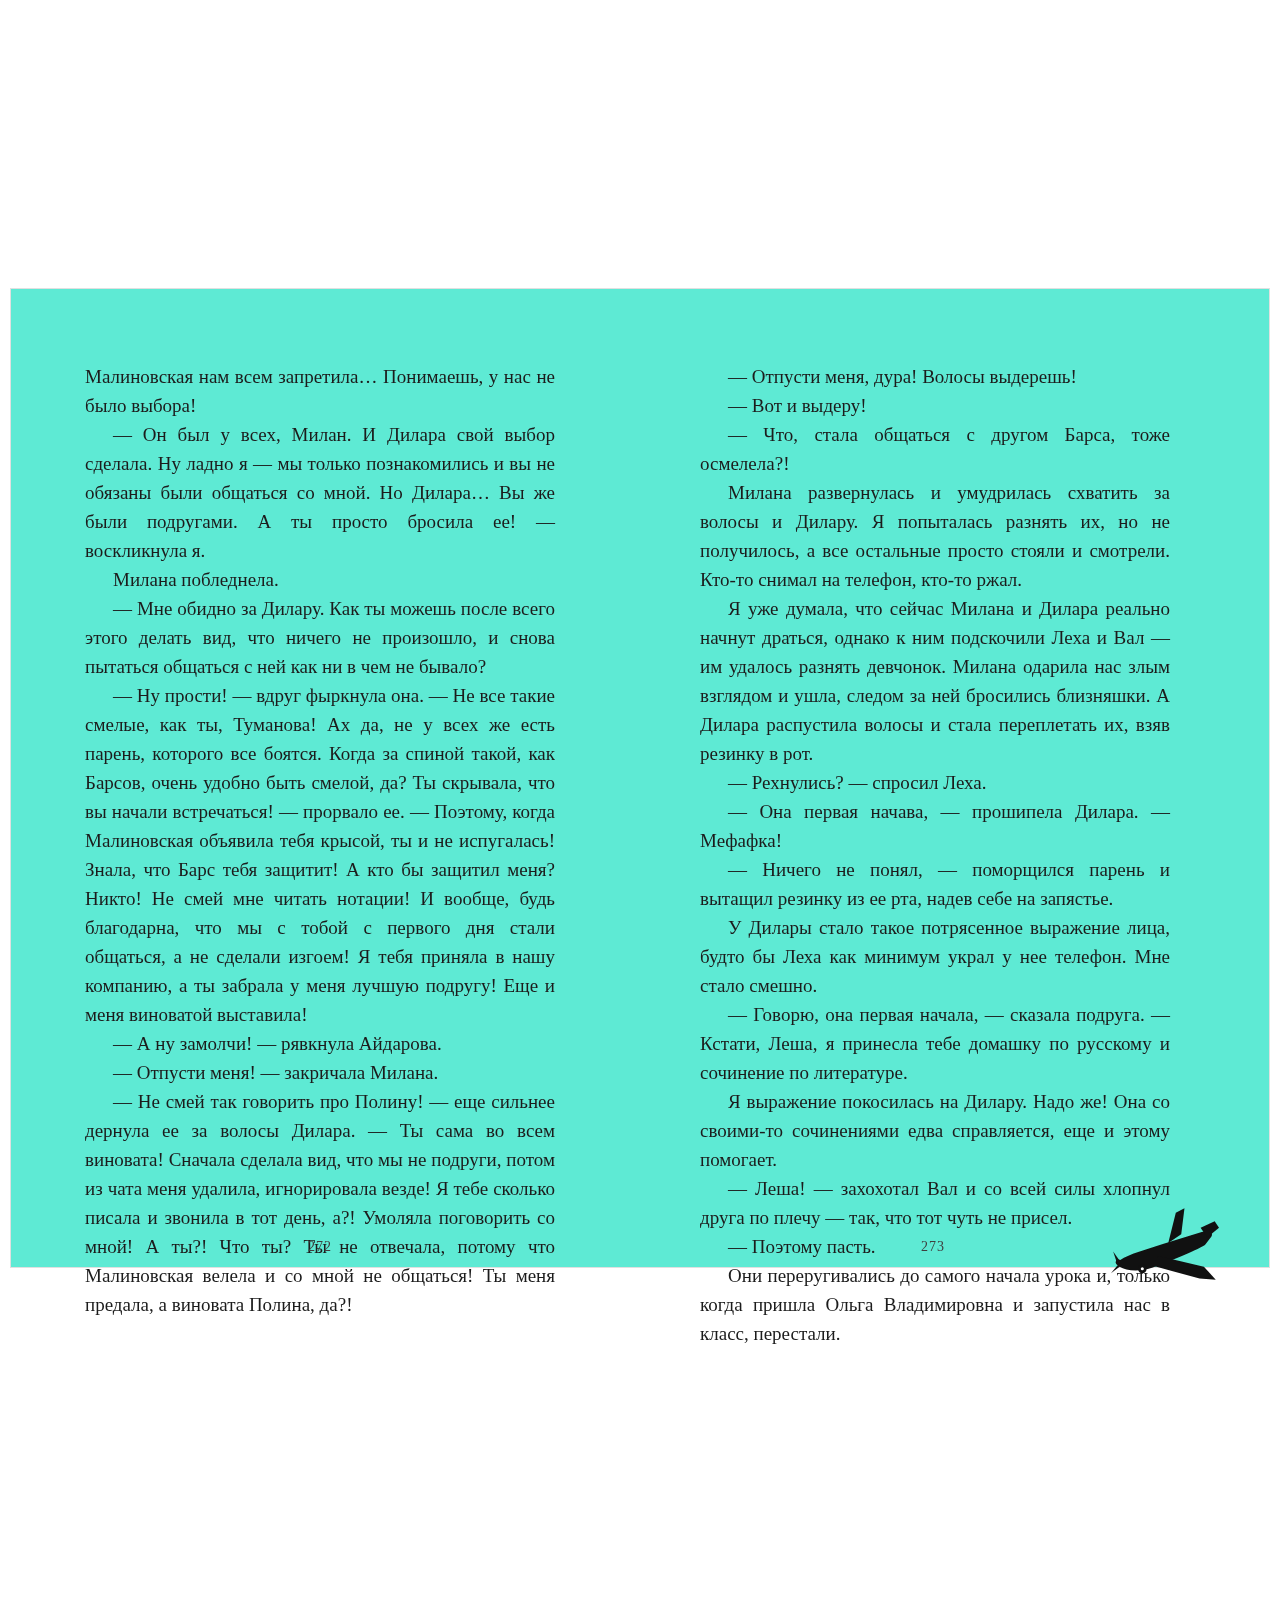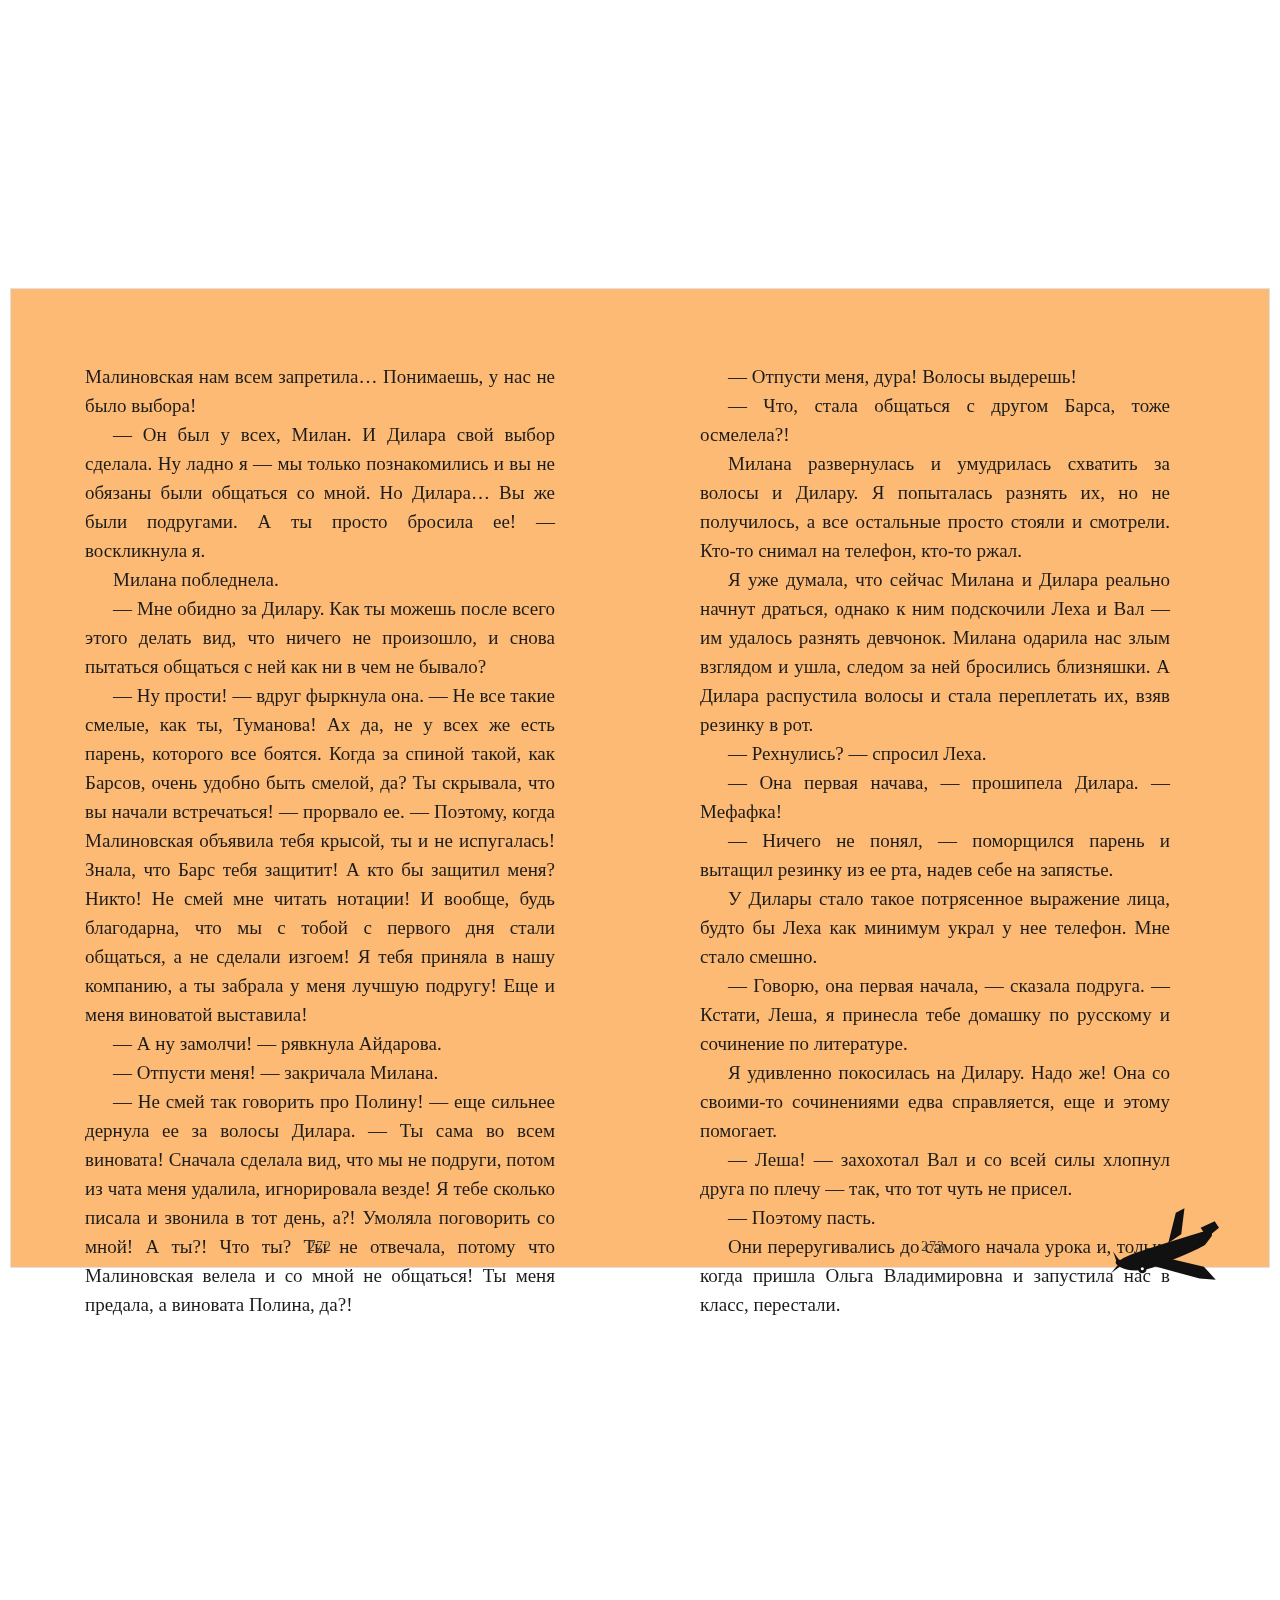--- a/index.html
+++ b/index.html
@@ -2,21 +2,21 @@
 <html lang="ru"><head>
 <meta charset="utf-8">
 <style>
   html,body{margin:0;padding:0;}
   body{
     width:1280px;height:1600px;position:relative;background:#ffffff;
     font-family:"Liberation Serif","DejaVu Serif",serif;
   }
   .spread{
     position:absolute;left:10px;top:288px;width:1258px;height:978px;
-    background:#fdba74;border:1px solid #e0e0e0;
+    background:#5eead4;border:1px solid #e0e0e0;
   }
   .text-col{
     position:absolute;top:73px;width:470px;
     font-size:19px;line-height:29px;color:#1c1c1c;
     text-align:justify;hyphens:auto;-webkit-hyphens:auto;
   }
   .col-left{left:74px;}
   .col-right{left:689px;font-family:Liberation Serif, serif;}
   p.para{margin:0;padding:0;}
   p.para.indent{text-indent:28px;}
@@ -42,29 +42,30 @@
       <p class="para indent">Милана побледнела.</p>
       <p class="para indent">— Мне обидно за Дилару. Как ты можешь после всего этого делать вид, что ничего не произошло, и снова пытаться общаться с ней как ни в чем не бывало?</p>
       <p class="para indent">— Ну прости! — вдруг фыркнула она. — Не все такие смелые, как ты, Туманова! Ах да, не у всех же есть парень, которого все боятся. Когда за спиной такой, как Барсов, очень удобно быть смелой, да? Ты скрывала, что вы начали встречаться! — прорвало ее. — Поэтому, когда Малиновская объявила тебя крысой, ты и не испугалась! Знала, что Барс тебя защитит! А кто бы защитил меня? Никто! Не смей мне читать нотации! И вообще, будь благодарна, что мы с тобой с первого дня стали общаться, а не сделали изгоем! Я тебя приняла в нашу компанию, а ты забрала у меня лучшую подругу! Еще и меня виноватой выставила!</p>
       <p class="para indent">— А ну замолчи! — рявкнула Айдарова.</p>
       <p class="para indent">— Отпусти меня! — закричала Милана.</p>
       <p class="para indent">— Не смей так говорить про Полину! — еще сильнее дернула ее за волосы Дилара. — Ты сама во всем виновата! Сначала сделала вид, что мы не подруги, потом из чата меня удалила, игнорировала везде! Я тебе сколько писала и звонила в тот день, а?! Умоляла поговорить со мной! А ты?! Что ты? Ты не отвечала, потому что Малиновская велела и со мной не общаться! Ты меня предала, а виновата Полина, да?!</p>
     </div>
 
   <div class="text-col col-right">
       <p class="para indent">— Отпусти меня, дура! Волосы выдерешь!</p>
+      <p class="para indent">— Вот и выдеру!</p>
       <p class="para indent">— Что, стала общаться с другом Барса, тоже осмелела?!</p>
       <p class="para indent">Милана развернулась и умудрилась схватить за волосы и Дилару. Я попыталась разнять их, но не получилось, а все остальные просто стояли и смотрели. Кто-то снимал на телефон, кто-то ржал.</p>
       <p class="para indent">Я уже думала, что сейчас Милана и Дилара реально начнут драться, однако к ним подскочили Леха и Вал — им удалось разнять девчонок. Милана одарила нас злым взглядом и ушла, следом за ней бросились близняшки. А Дилара распустила волосы и стала переплетать их, взяв резинку в рот.</p>
       <p class="para indent">— Рехнулись? — спросил Леха.</p>
       <p class="para indent">— Она первая начава, — прошипела Дилара. — Мефафка!</p>
       <p class="para indent">— Ничего не понял, — поморщился парень и вытащил резинку из ее рта, надев себе на запястье.</p>
       <p class="para indent">У Дилары стало такое потрясенное выражение лица, будто бы Леха как минимум украл у нее телефон. Мне стало смешно.</p>
       <p class="para indent">— Говорю, она первая начала, — сказала подруга. — Кстати, Леша, я принесла тебе домашку по русскому и сочинение по литературе.</p>
-      <p class="para indent">Я удивленно покосилась на Дилару. Надо же! Она со своими-то сочинениями едва справляется, еще и этому помогает.</p>
+      <p class="para indent">Я выражение покосилась на Дилару. Надо же! Она со своими-то сочинениями едва справляется, еще и этому помогает.</p>
       <p class="para indent">— Леша! — захохотал Вал и со всей силы хлопнул друга по плечу — так, что тот чуть не присел.</p>
       <p class="para indent">— Поэтому пасть.</p>
       <p class="para indent">Они переругивались до самого начала урока и, только когда пришла Ольга Владимировна и запустила нас в класс, перестали.</p>
     </div>
 
   <div class="page-number pn-left">272</div>
 
   <div class="page-number pn-right">273</div>
 
   <svg class="plane" viewBox="0 0 100 72" xmlns="http://www.w3.org/2000/svg">

